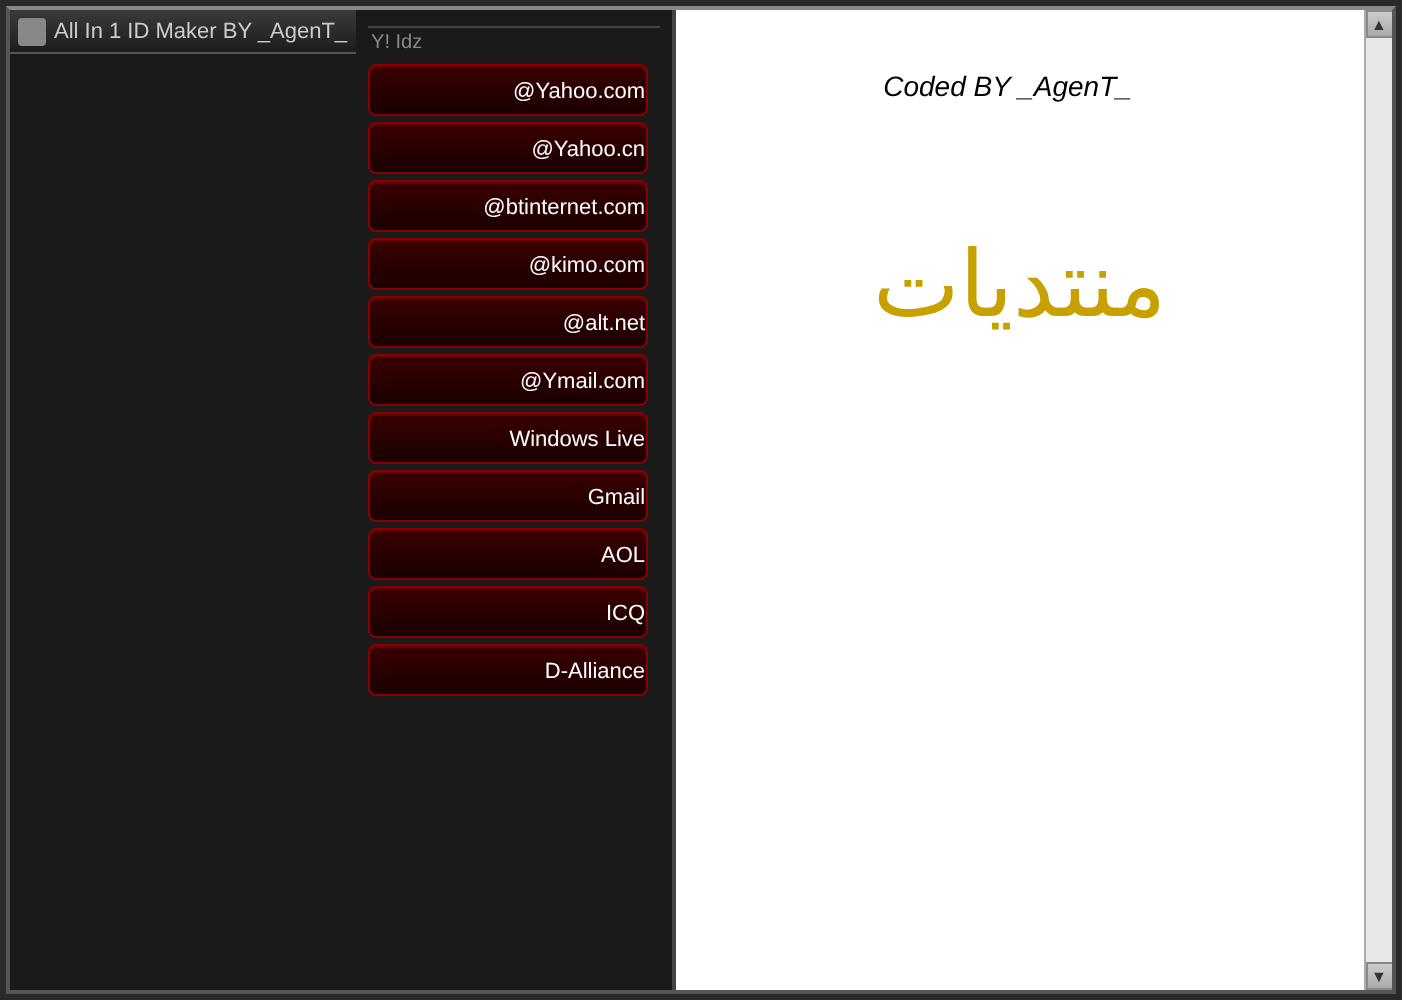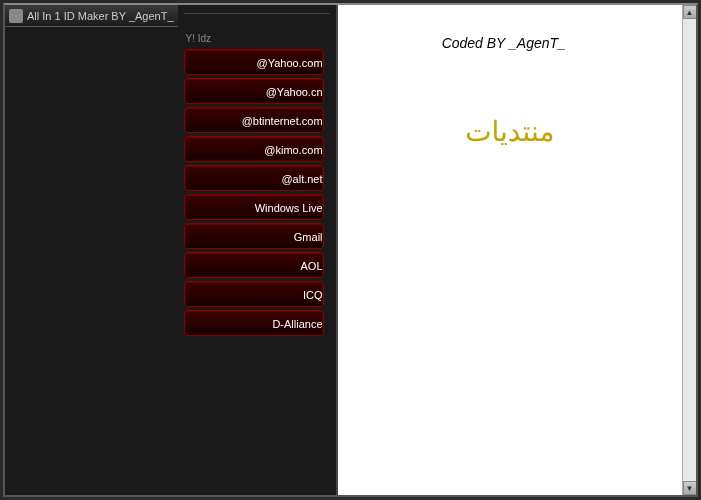--- a/index.html
+++ b/index.html
@@ -89,21 +89,21 @@
     .sidebar::-webkit-scrollbar { width: 6px; }
     .sidebar::-webkit-scrollbar-track { background: #111; }
     .sidebar::-webkit-scrollbar-thumb { background: #555; }
 
     .group-label {
       color: #888;
       font-size: 10px;
       margin-top: 4px;
       margin-bottom: 2px;
       border-top: 1px solid #444;
-      padding-top: 19px;
+      padding-top: 2px;
       padding-left: 2px;
     }
 
     .sidebar-btn {
       width: 140px;
       height: 26px;
       background: linear-gradient(to bottom, #3a0000, #1a0000);
       border: 1px solid #8a0000;
       border-radius: 4px;
       color: #fff;
@@ -166,21 +166,21 @@
       font-style: italic;
     }
 
     .arabic-text-1 {
       position: absolute;
       top: 110px;
       left: 0;
       right: 14px;
       text-align: center;
       color: #c8a000;
-      font-size: 28px;
+      font-size: 46px;
       font-family: 'Arial', serif;
       direction: rtl;
     }
 
     .arabic-text-2 {
       position: absolute;
       top: 190px;
       left: 0;
       right: 14px;
       text-align: center;
@@ -203,20 +203,21 @@
 
   <div class="content-area">
     <div class="sidebar">
       <div class="group-label">Y! Idz</div>
 
       <div class="sidebar-btn">@Yahoo.com</div>
       <div class="sidebar-btn">@Yahoo.cn</div>
       <div class="sidebar-btn">@btinternet.com</div>
       <div class="sidebar-btn">@kimo.com</div>
       <div class="sidebar-btn">@alt.net</div>
+      <div class="sidebar-btn">@Ymail.com</div>
 
 
       <div class="sidebar-btn">Windows Live</div>
       <div class="sidebar-btn">Gmail</div>
       <div class="sidebar-btn">AOL</div>
       <div class="sidebar-btn">ICQ</div>
       <div class="sidebar-btn">D-Alliance</div>
     </div>
 
     <div class="main-panel">

